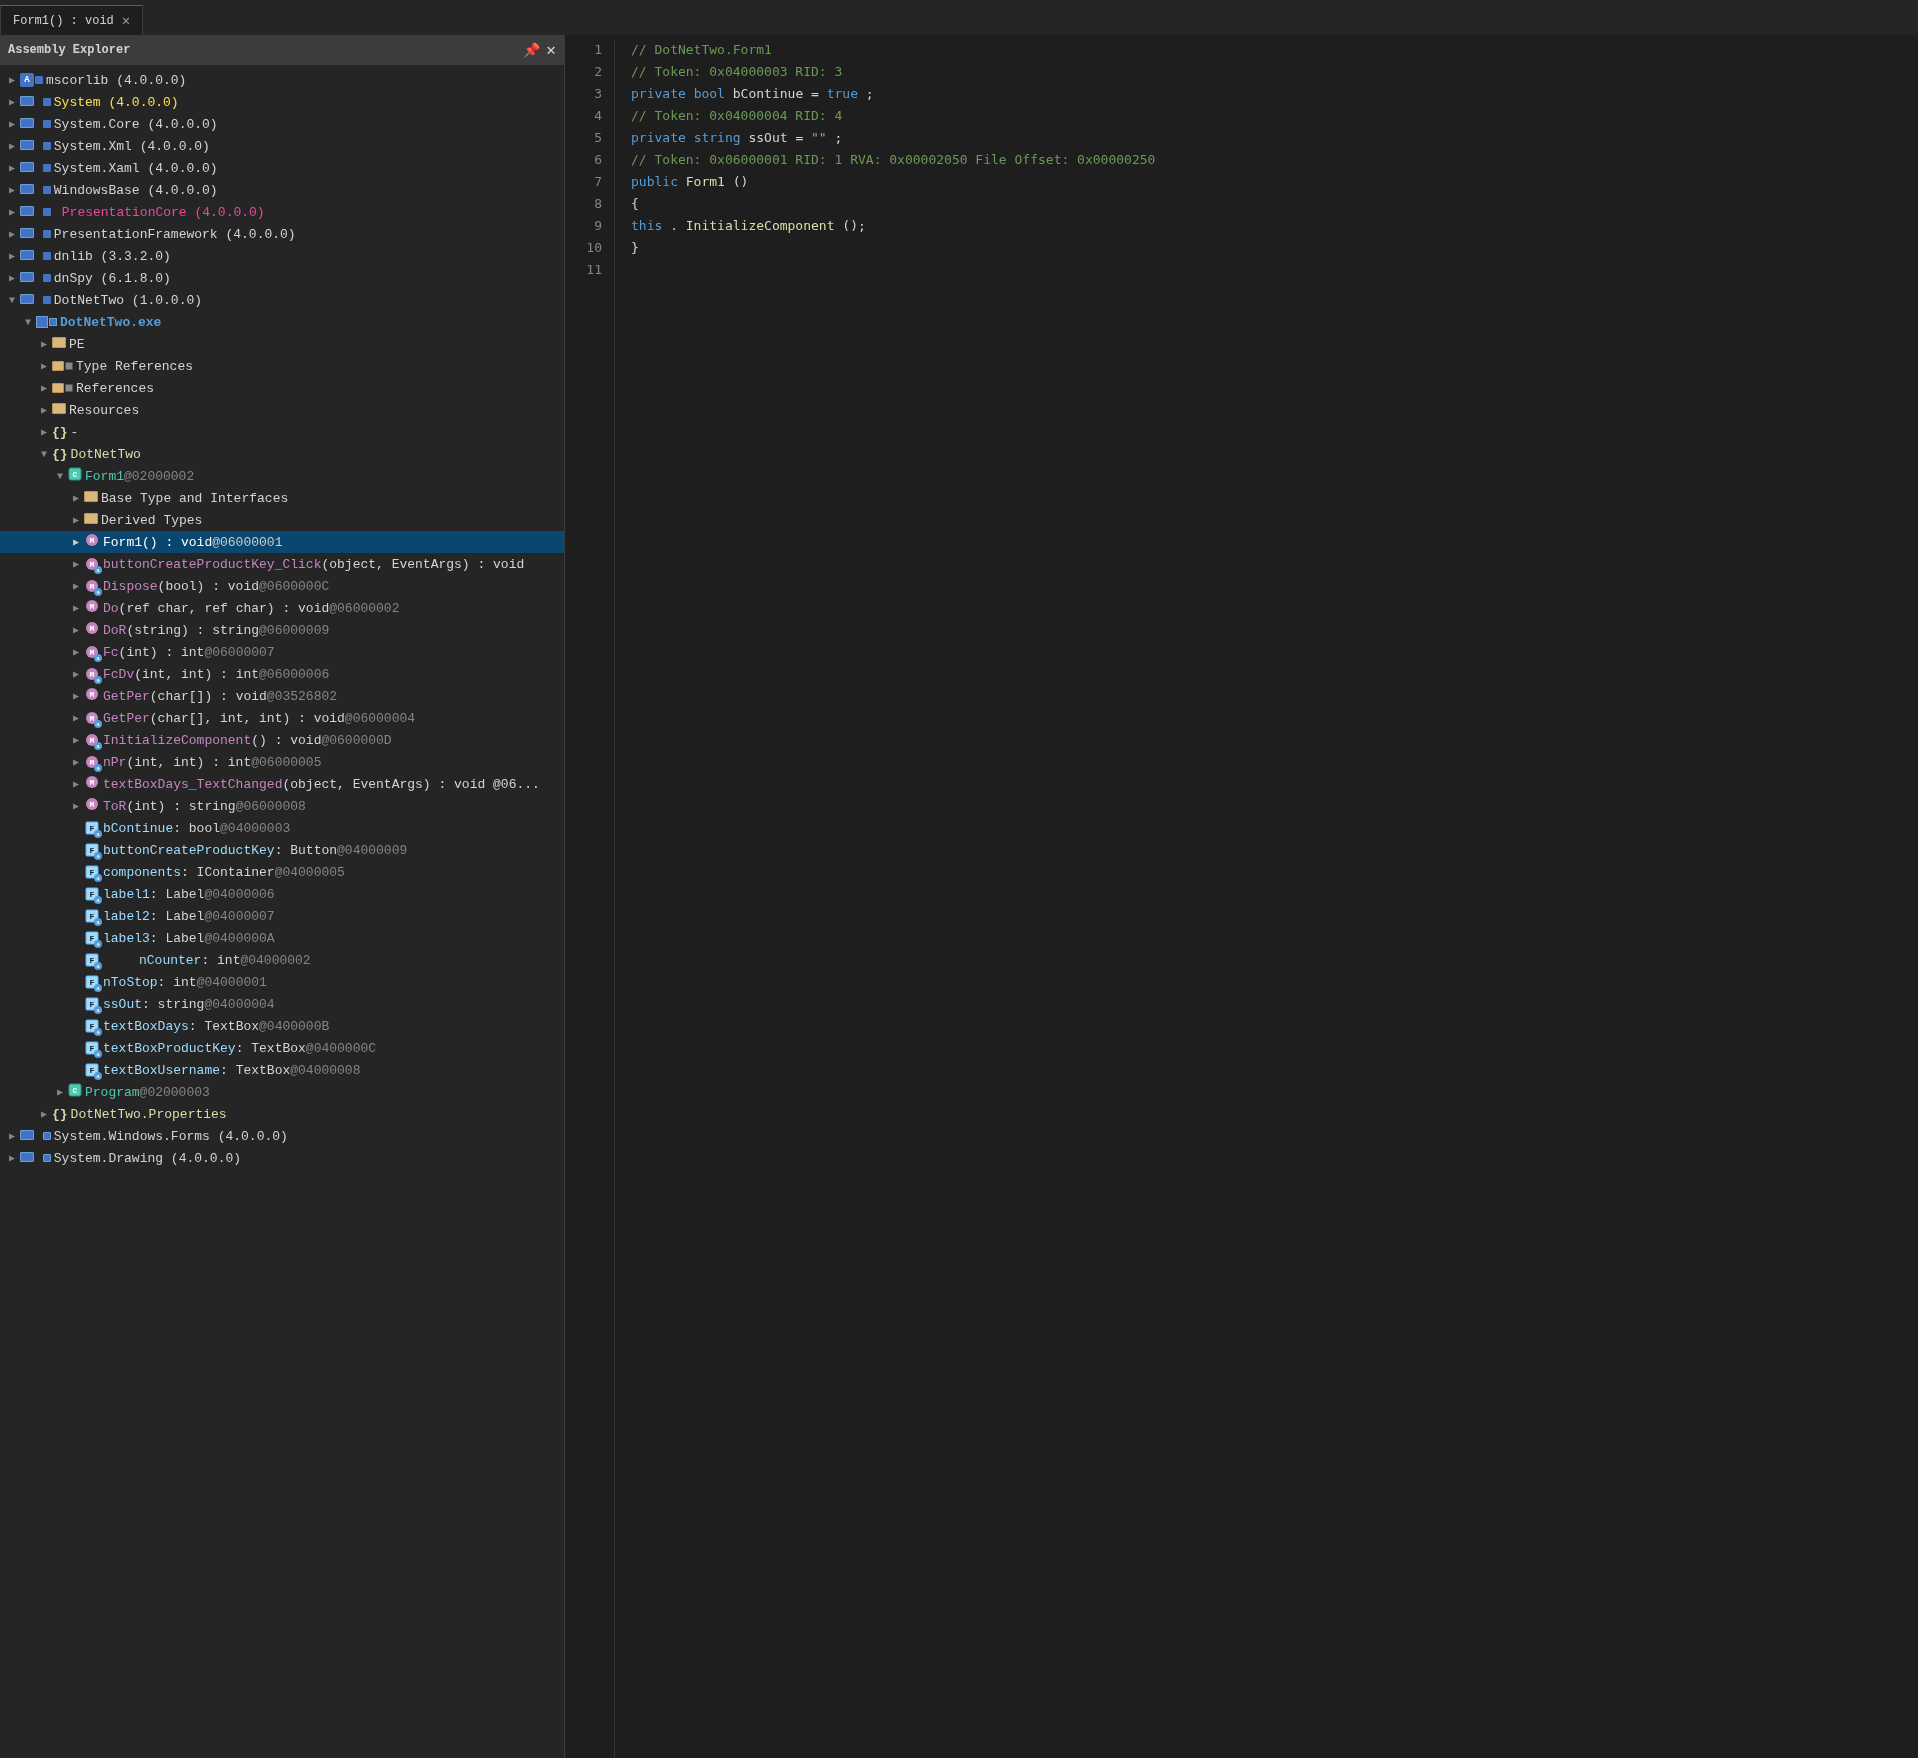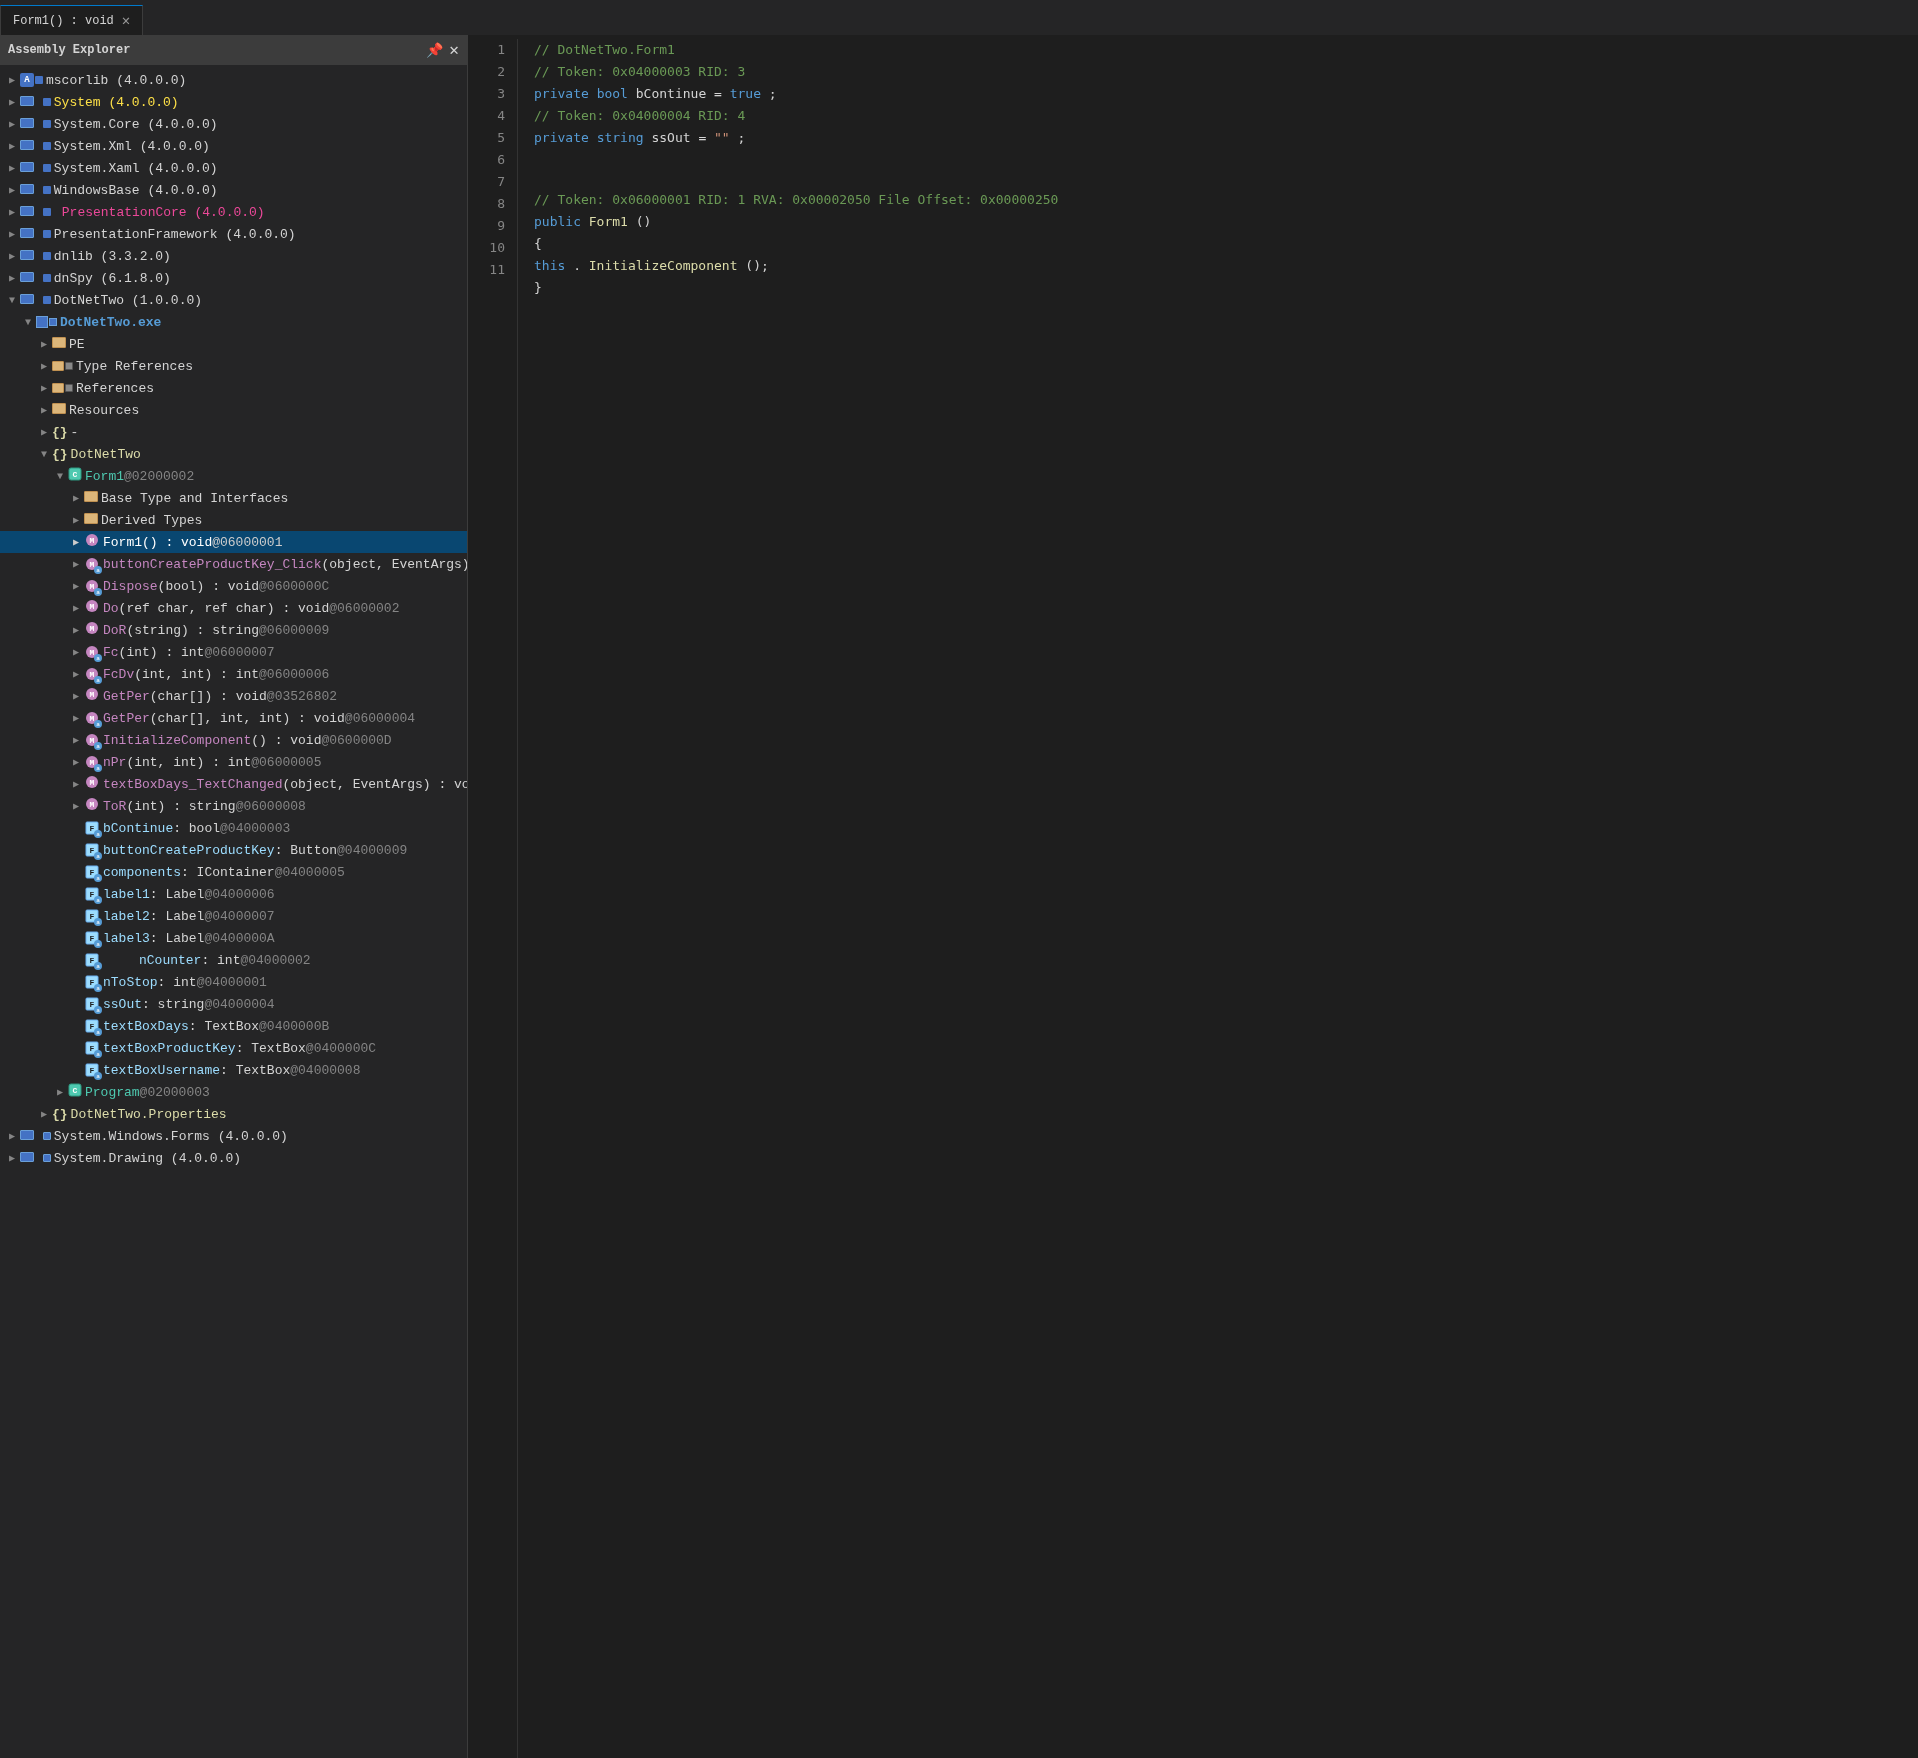--- a/index.html
+++ b/index.html
@@ -70,21 +70,21 @@
 
   <div style="display:flex; background:#252526; height:35px; align-items:flex-end; flex-shrink:0;">
     <div class="tab active">
       <span style="font-size:12px; color:#d4d4d4;">Form1() : void</span>
       <span class="tab-close">✕</span>
     </div>
   </div>
 
   <div style="display:flex; flex:1; overflow:hidden;">
 
-    <div style="width:468px; flex-shrink:0; background:#252526; display:flex; flex-direction:column; border-right:1px solid #3c3c3c;">
+    <div style="width:565px; flex-shrink:0; background:#252526; display:flex; flex-direction:column; border-right:1px solid #3c3c3c;">
 
       <div style="display:flex; align-items:center; justify-content:space-between; background:#3c3c3c; padding:4px 8px; height:30px; flex-shrink:0;">
         <span style="color:#d4d4d4; font-size:12px; font-weight:bold;">Assembly Explorer</span>
         <div style="display:flex; gap:6px; align-items:center;">
           <span style="color:#d4d4d4; font-size:14px; cursor:pointer;">📌</span>
           <span style="color:#d4d4d4; font-size:16px; cursor:pointer;">✕</span>
         </div>
       </div>
 
       <div style="flex:1; overflow-y:auto; overflow-x:auto; padding:4px 0; scrollbar-color:#424242 #1e1e1e;">
@@ -694,21 +694,21 @@
 
           <div style="height:22px; white-space:nowrap;">
             <span style="color:#569cd6;">private</span>
             <span style="color:#d4d4d4;"> </span>
             <span style="color:#569cd6;">string</span>
             <span style="color:#d4d4d4;"> ssOut = </span>
             <span style="color:#ce9178;">""</span>
             <span style="color:#d4d4d4;">;</span>
           </div>
 
-          <div style="height:22px; white-space:nowrap;margin-top:40px;">
+          <div style="height:22px; white-space:nowrap;">
             <span style="color:#6a9955;">// Token: 0x06000001 RID: 1 RVA: 0x00002050 File Offset: 0x00000250</span>
           </div>
 
           <div style="height:22px; white-space:nowrap;">
             <span style="color:#569cd6;">public</span>
             <span style="color:#d4d4d4;"> </span>
             <span style="color:#dcdcaa;">Form1</span>
             <span style="color:#d4d4d4;">()</span>
           </div>
 

